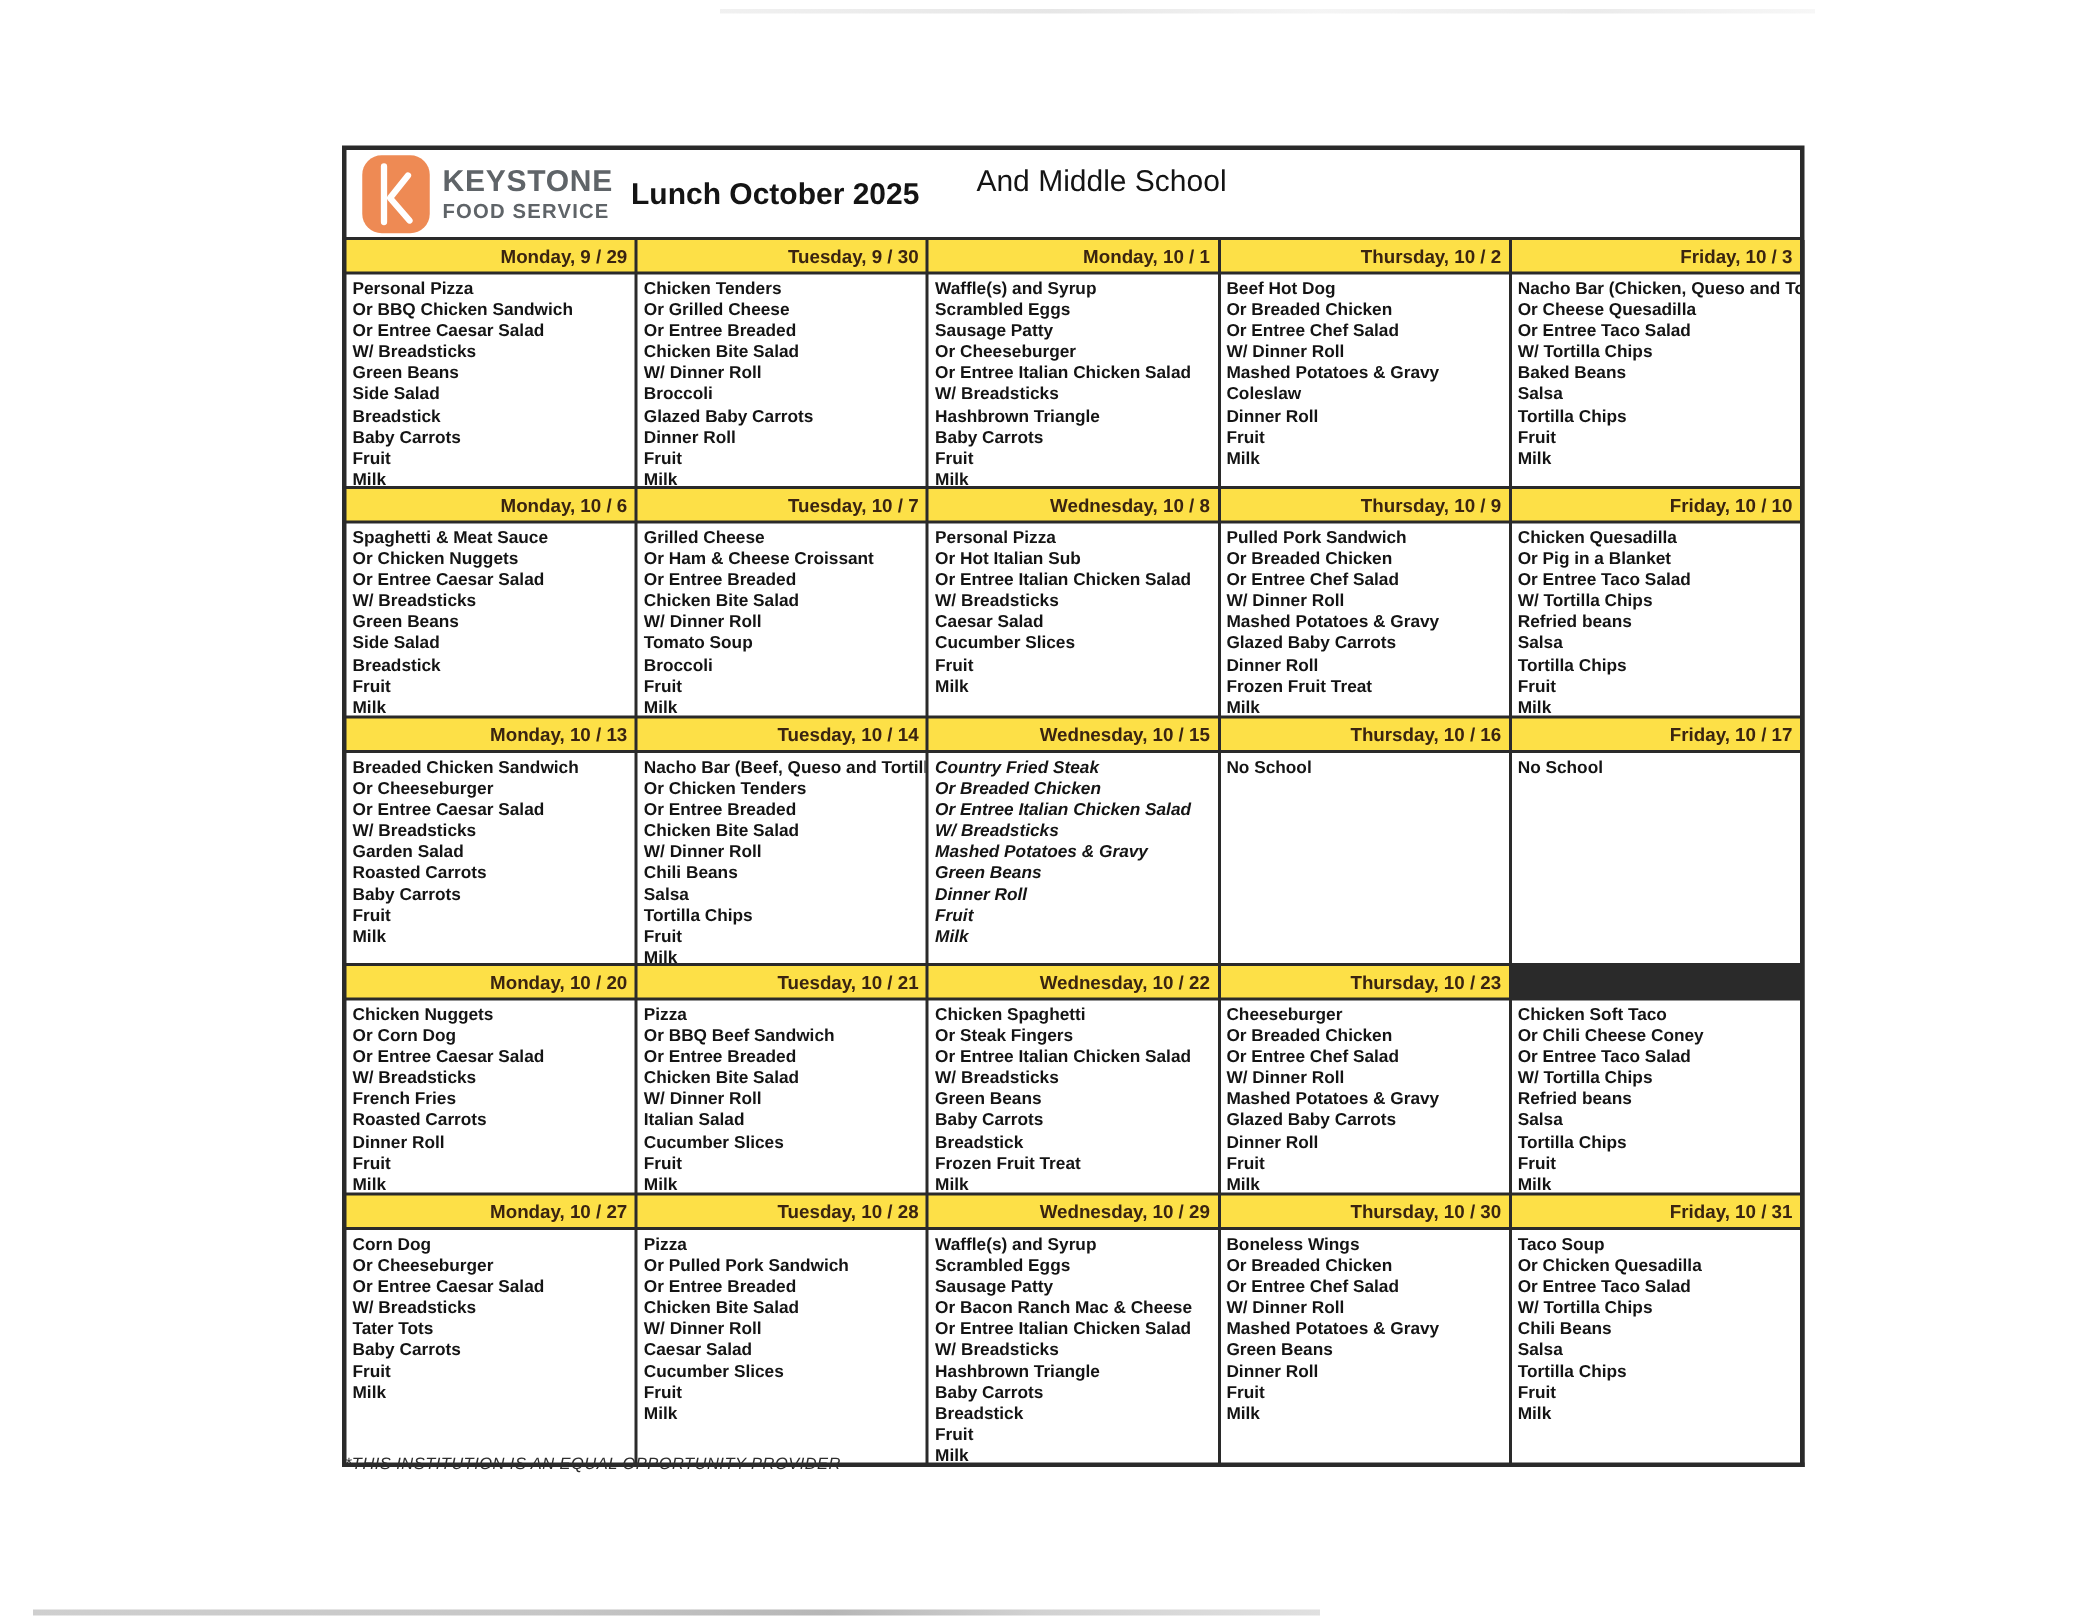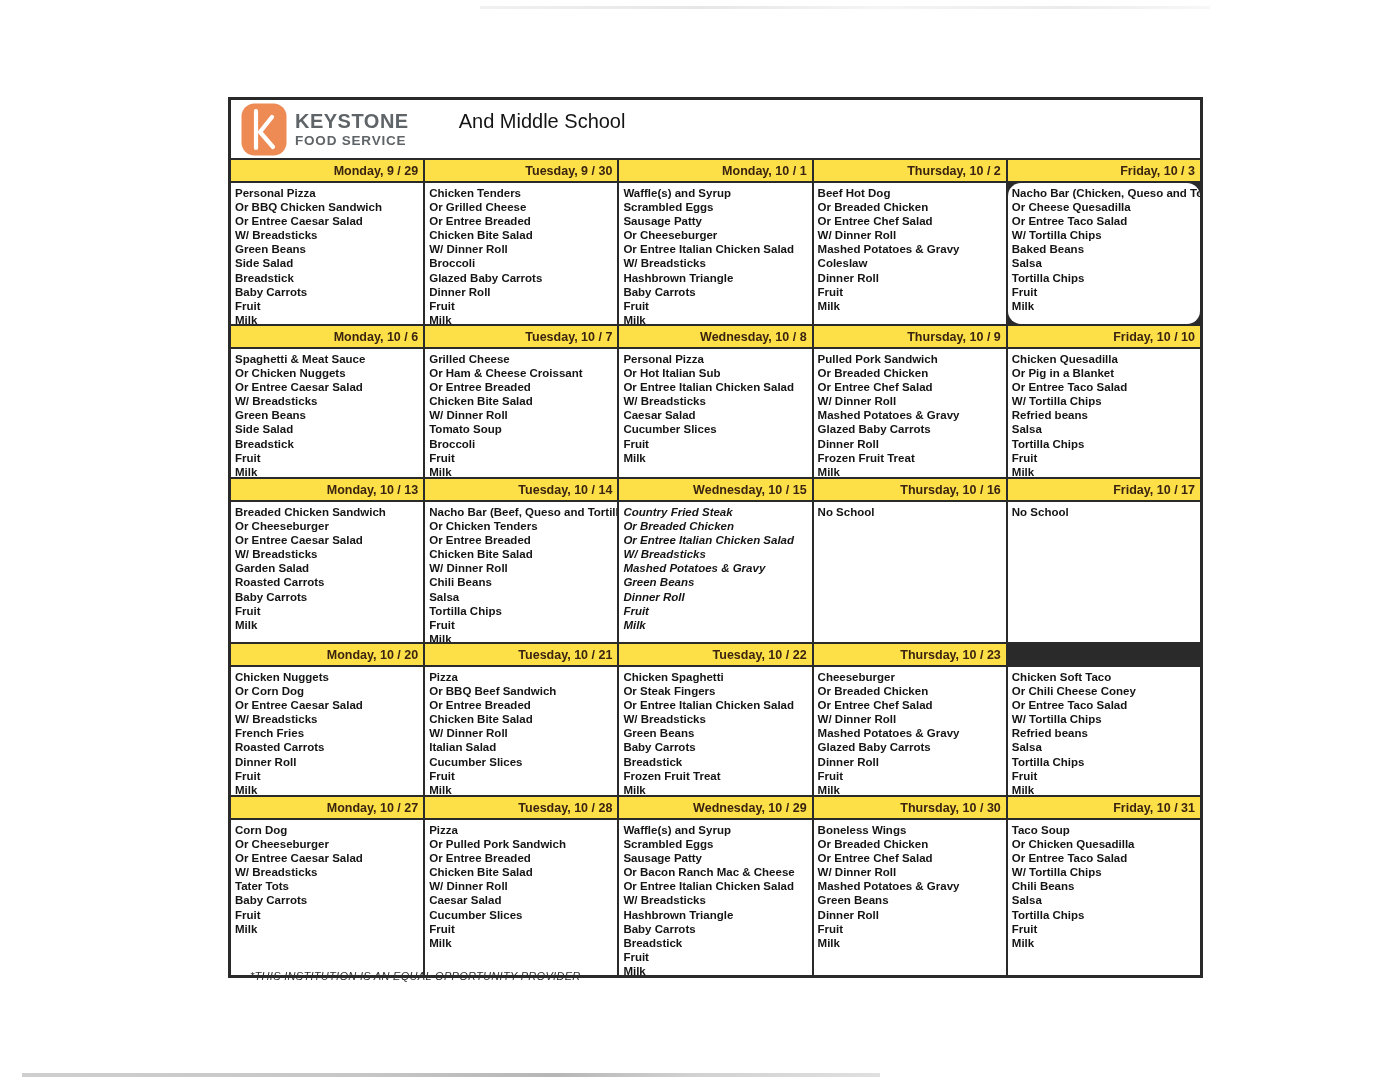--- a/index.html
+++ b/index.html
@@ -35,41 +35,42 @@
     grid-template-rows:21px 141px 21px 128px 21px 140px 21px 128px 21px 155px;
     gap:2px;background:#2a2a2a;
     border:3px solid #2a2a2a;border-top:0;
   }
   .day-header{background:#fde047;display:flex;align-items:center;justify-content:flex-end;
     padding-right:5px;font-size:12.5px;font-weight:700;color:#3a2410;overflow:hidden;white-space:nowrap;}
   .day-cell{background:#ffffff;overflow:hidden;padding:3px 2px 0 4px;}
   .menu-item{font-size:11.5px;font-weight:700;color:#141414;line-height:14.1px;white-space:nowrap;}
 
   .footer-note{position:absolute;left:2px;top:873px;font-size:11px;font-style:italic;
-    color:#2d2d2d;letter-spacing:.3px;white-space:nowrap;margin-left:20px;}
+    color:#2d2d2d;letter-spacing:.3px;white-space:nowrap;}
 </style>
 </head>
 <body>
 
 <div class="artifact-top"></div>
 <div class="artifact-bottom"></div>
 
 <div class="sheet">
 
   <div class="hdr">
     <svg class="logo-mark" viewBox="0 0 46 53">
       <rect x="0.5" y="0.5" width="45" height="52" rx="13" ry="13" fill="#EE8A54"></rect>
       <path d="M15 8 L15 45" stroke="#ffffff" stroke-width="4.2" stroke-linecap="round" fill="none"></path>
       <path d="M31 14 L19 29 L32 44" stroke="#ffffff" stroke-width="4.2" stroke-linecap="round" stroke-linejoin="round" fill="none"></path>
     </svg>
     <div class="brand">
       <span class="brand-top">KEYSTONE</span>
       <span class="brand-bot">FOOD SERVICE</span>
     </div>
     <div class="titles">
+      <span class="title-sub">Lunch October 2025</span>
     </div>
     <span class="middle-school">And Middle School</span>
   </div>
 
   <div class="menu-grid" id="menu-grid">
       <div class="day-header" style="grid-area: 1 / 1;">Monday, 9 / 29</div>
       <div class="day-header" style="grid-area: 1 / 2;">Tuesday, 9 / 30</div>
       <div class="day-header" style="grid-area: 1 / 3;">Monday, 10 / 1</div>
       <div class="day-header" style="grid-area: 1 / 4;">Thursday, 10 / 2</div>
       <div class="day-header" style="grid-area: 1 / 5;">Friday, 10 / 3</div>
@@ -113,21 +114,21 @@
         <div class="menu-item">Beef Hot Dog</div>
         <div class="menu-item">Or Breaded Chicken</div>
         <div class="menu-item">Or Entree Chef Salad</div>
         <div class="menu-item">W/ Dinner Roll</div>
         <div class="menu-item">Mashed Potatoes &amp; Gravy</div>
         <div class="menu-item">Coleslaw</div>
         <div class="menu-item">Dinner Roll</div>
         <div class="menu-item">Fruit</div>
         <div class="menu-item">Milk</div>
       </div>
-      <div class="day-cell" style="grid-area: 2 / 5; border-radius: 13px;">
+      <div class="day-cell" style="grid-area: 2 / 5;">
         <div class="menu-item">Nacho Bar (Chicken, Queso and To</div>
         <div class="menu-item">Or Cheese Quesadilla</div>
         <div class="menu-item">Or Entree Taco Salad</div>
         <div class="menu-item">W/ Tortilla Chips</div>
         <div class="menu-item">Baked Beans</div>
         <div class="menu-item">Salsa</div>
         <div class="menu-item">Tortilla Chips</div>
         <div class="menu-item">Fruit</div>
         <div class="menu-item">Milk</div>
       </div>
@@ -230,21 +231,21 @@
         <div class="menu-item">Milk</div>
       </div>
       <div class="day-cell" style="grid-area: 6 / 4;">
         <div class="menu-item">No School</div>
       </div>
       <div class="day-cell" style="grid-area: 6 / 5;">
         <div class="menu-item">No School</div>
       </div>
       <div class="day-header" style="grid-area: 7 / 1;">Monday, 10 / 20</div>
       <div class="day-header" style="grid-area: 7 / 2;">Tuesday, 10 / 21</div>
-      <div class="day-header" style="grid-area: 7 / 3;">Tuesday, 10 / 22</div>
+      <div class="day-header" style="grid-area: 7 / 3;">Wednesday, 10 / 22</div>
       <div class="day-header" style="grid-area: 7 / 4;">Thursday, 10 / 23</div>
       <div class="day-header" style="grid-area: 7 / 5; margin-top: 32px;">Friday, 10 / 24</div>
       <div class="day-cell" style="grid-area: 8 / 1;">
         <div class="menu-item">Chicken Nuggets</div>
         <div class="menu-item">Or Corn Dog</div>
         <div class="menu-item">Or Entree Caesar Salad</div>
         <div class="menu-item">W/ Breadsticks</div>
         <div class="menu-item">French Fries</div>
         <div class="menu-item">Roasted Carrots</div>
         <div class="menu-item">Dinner Roll</div>

